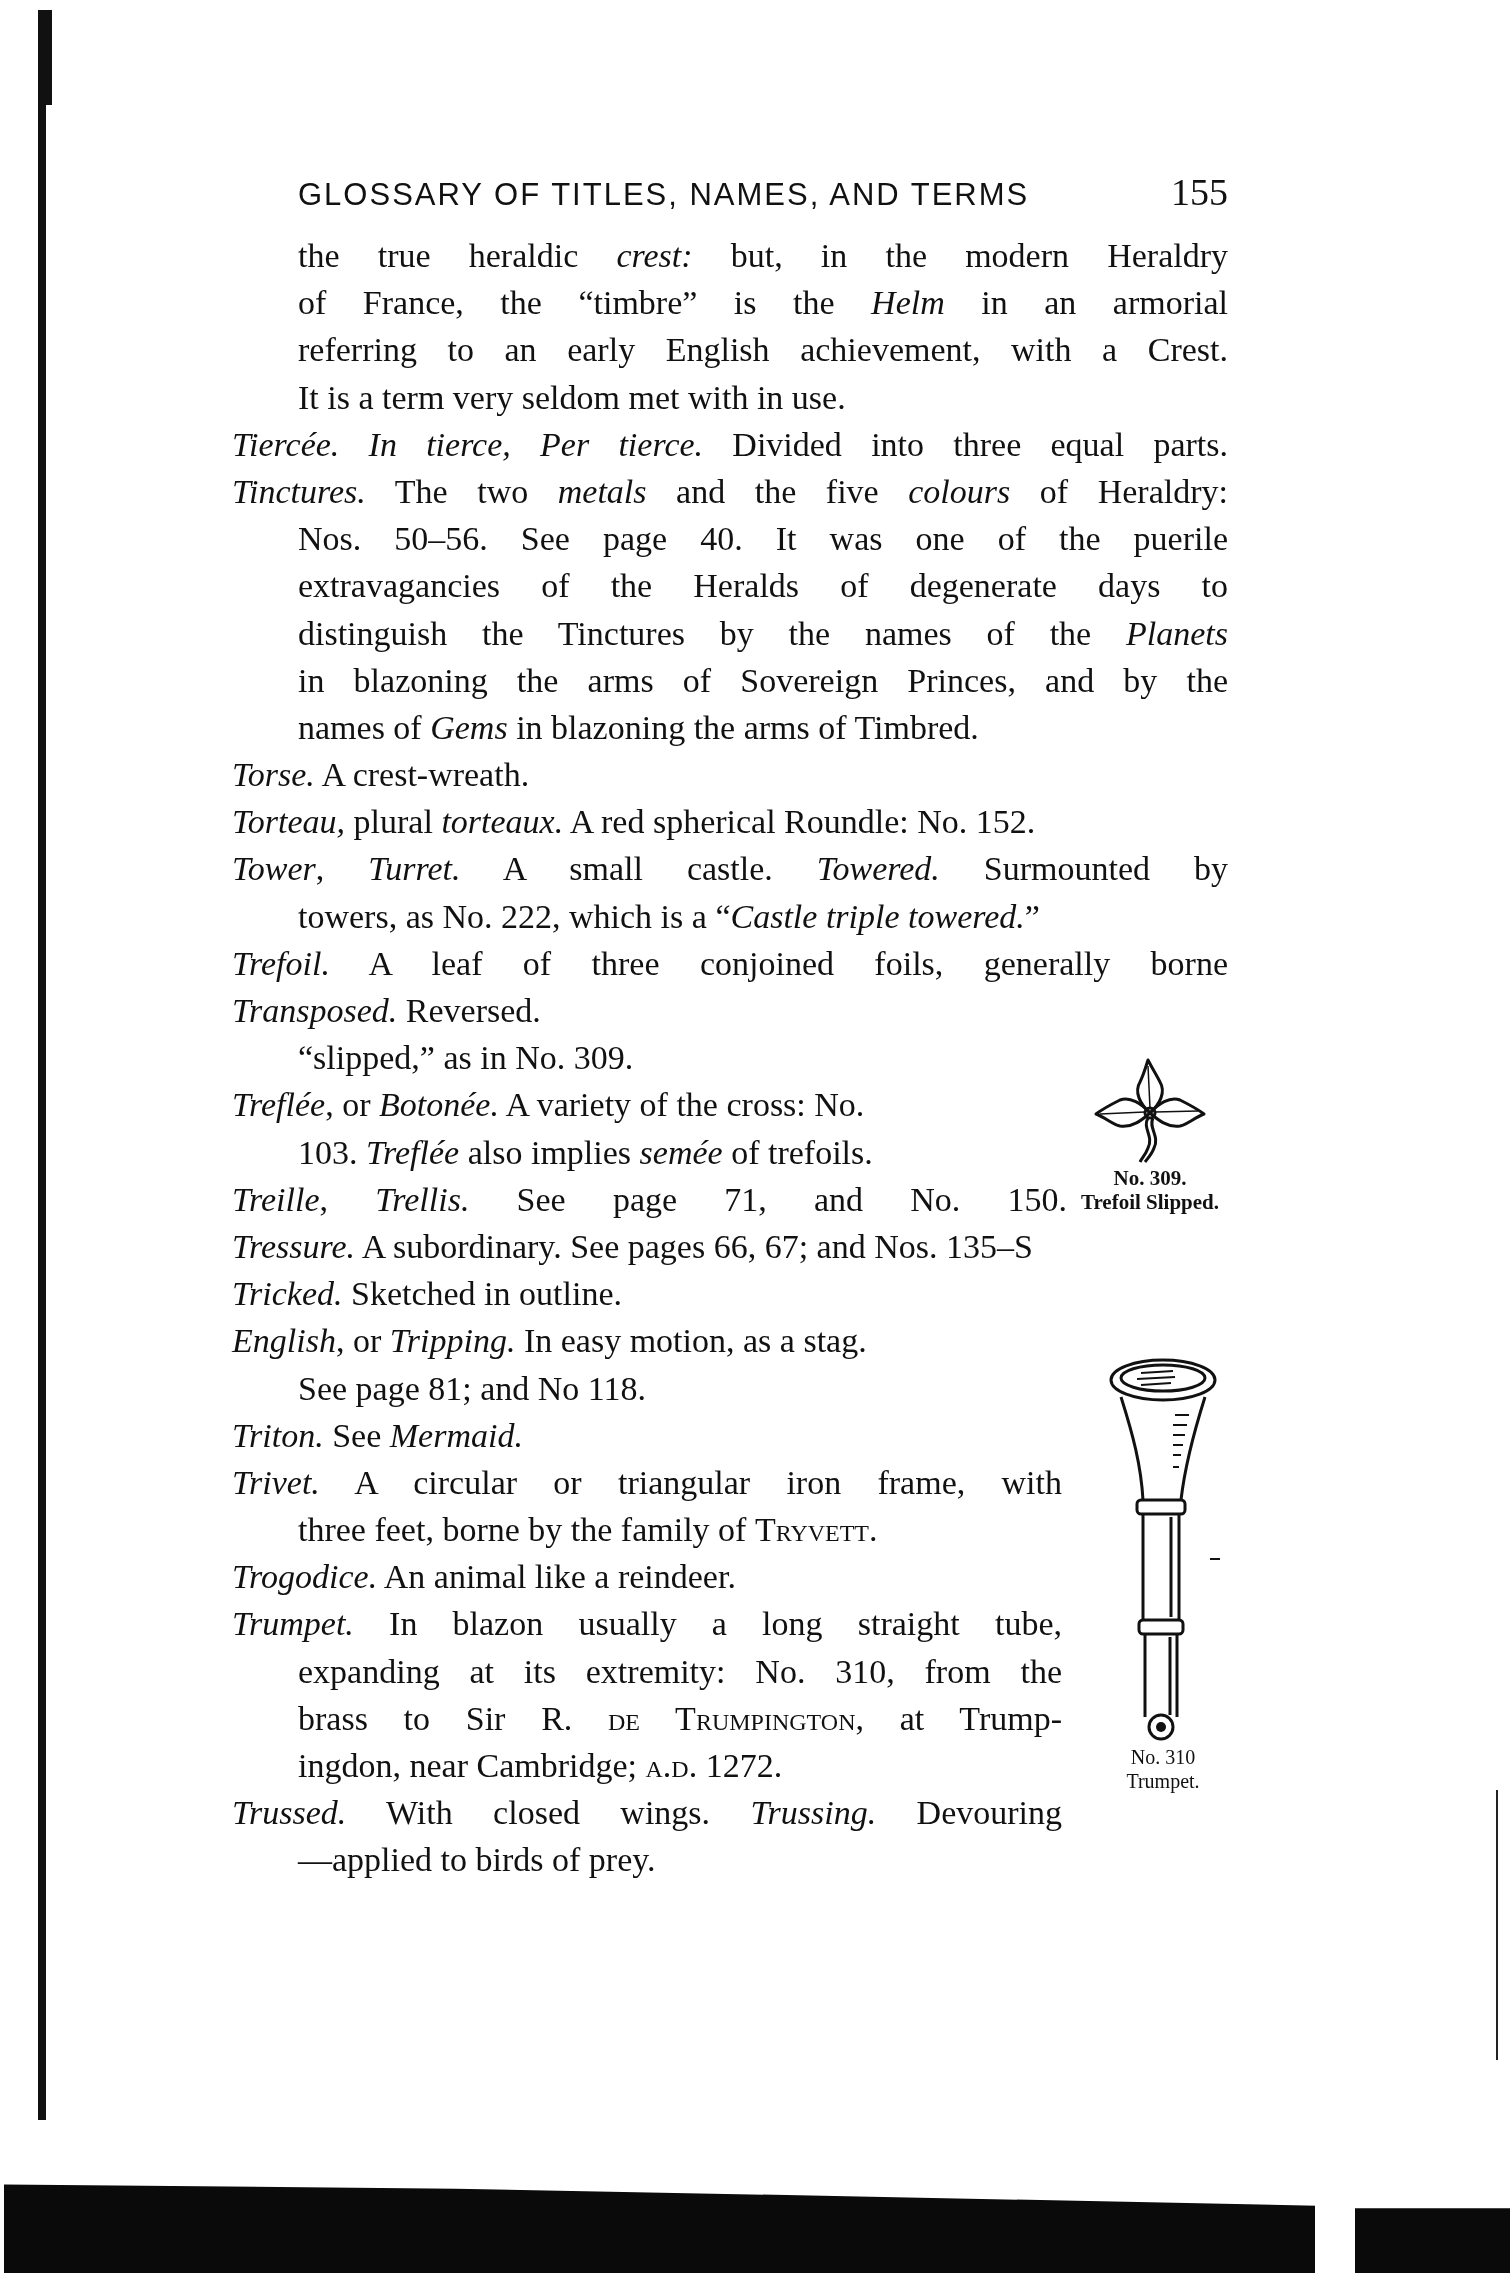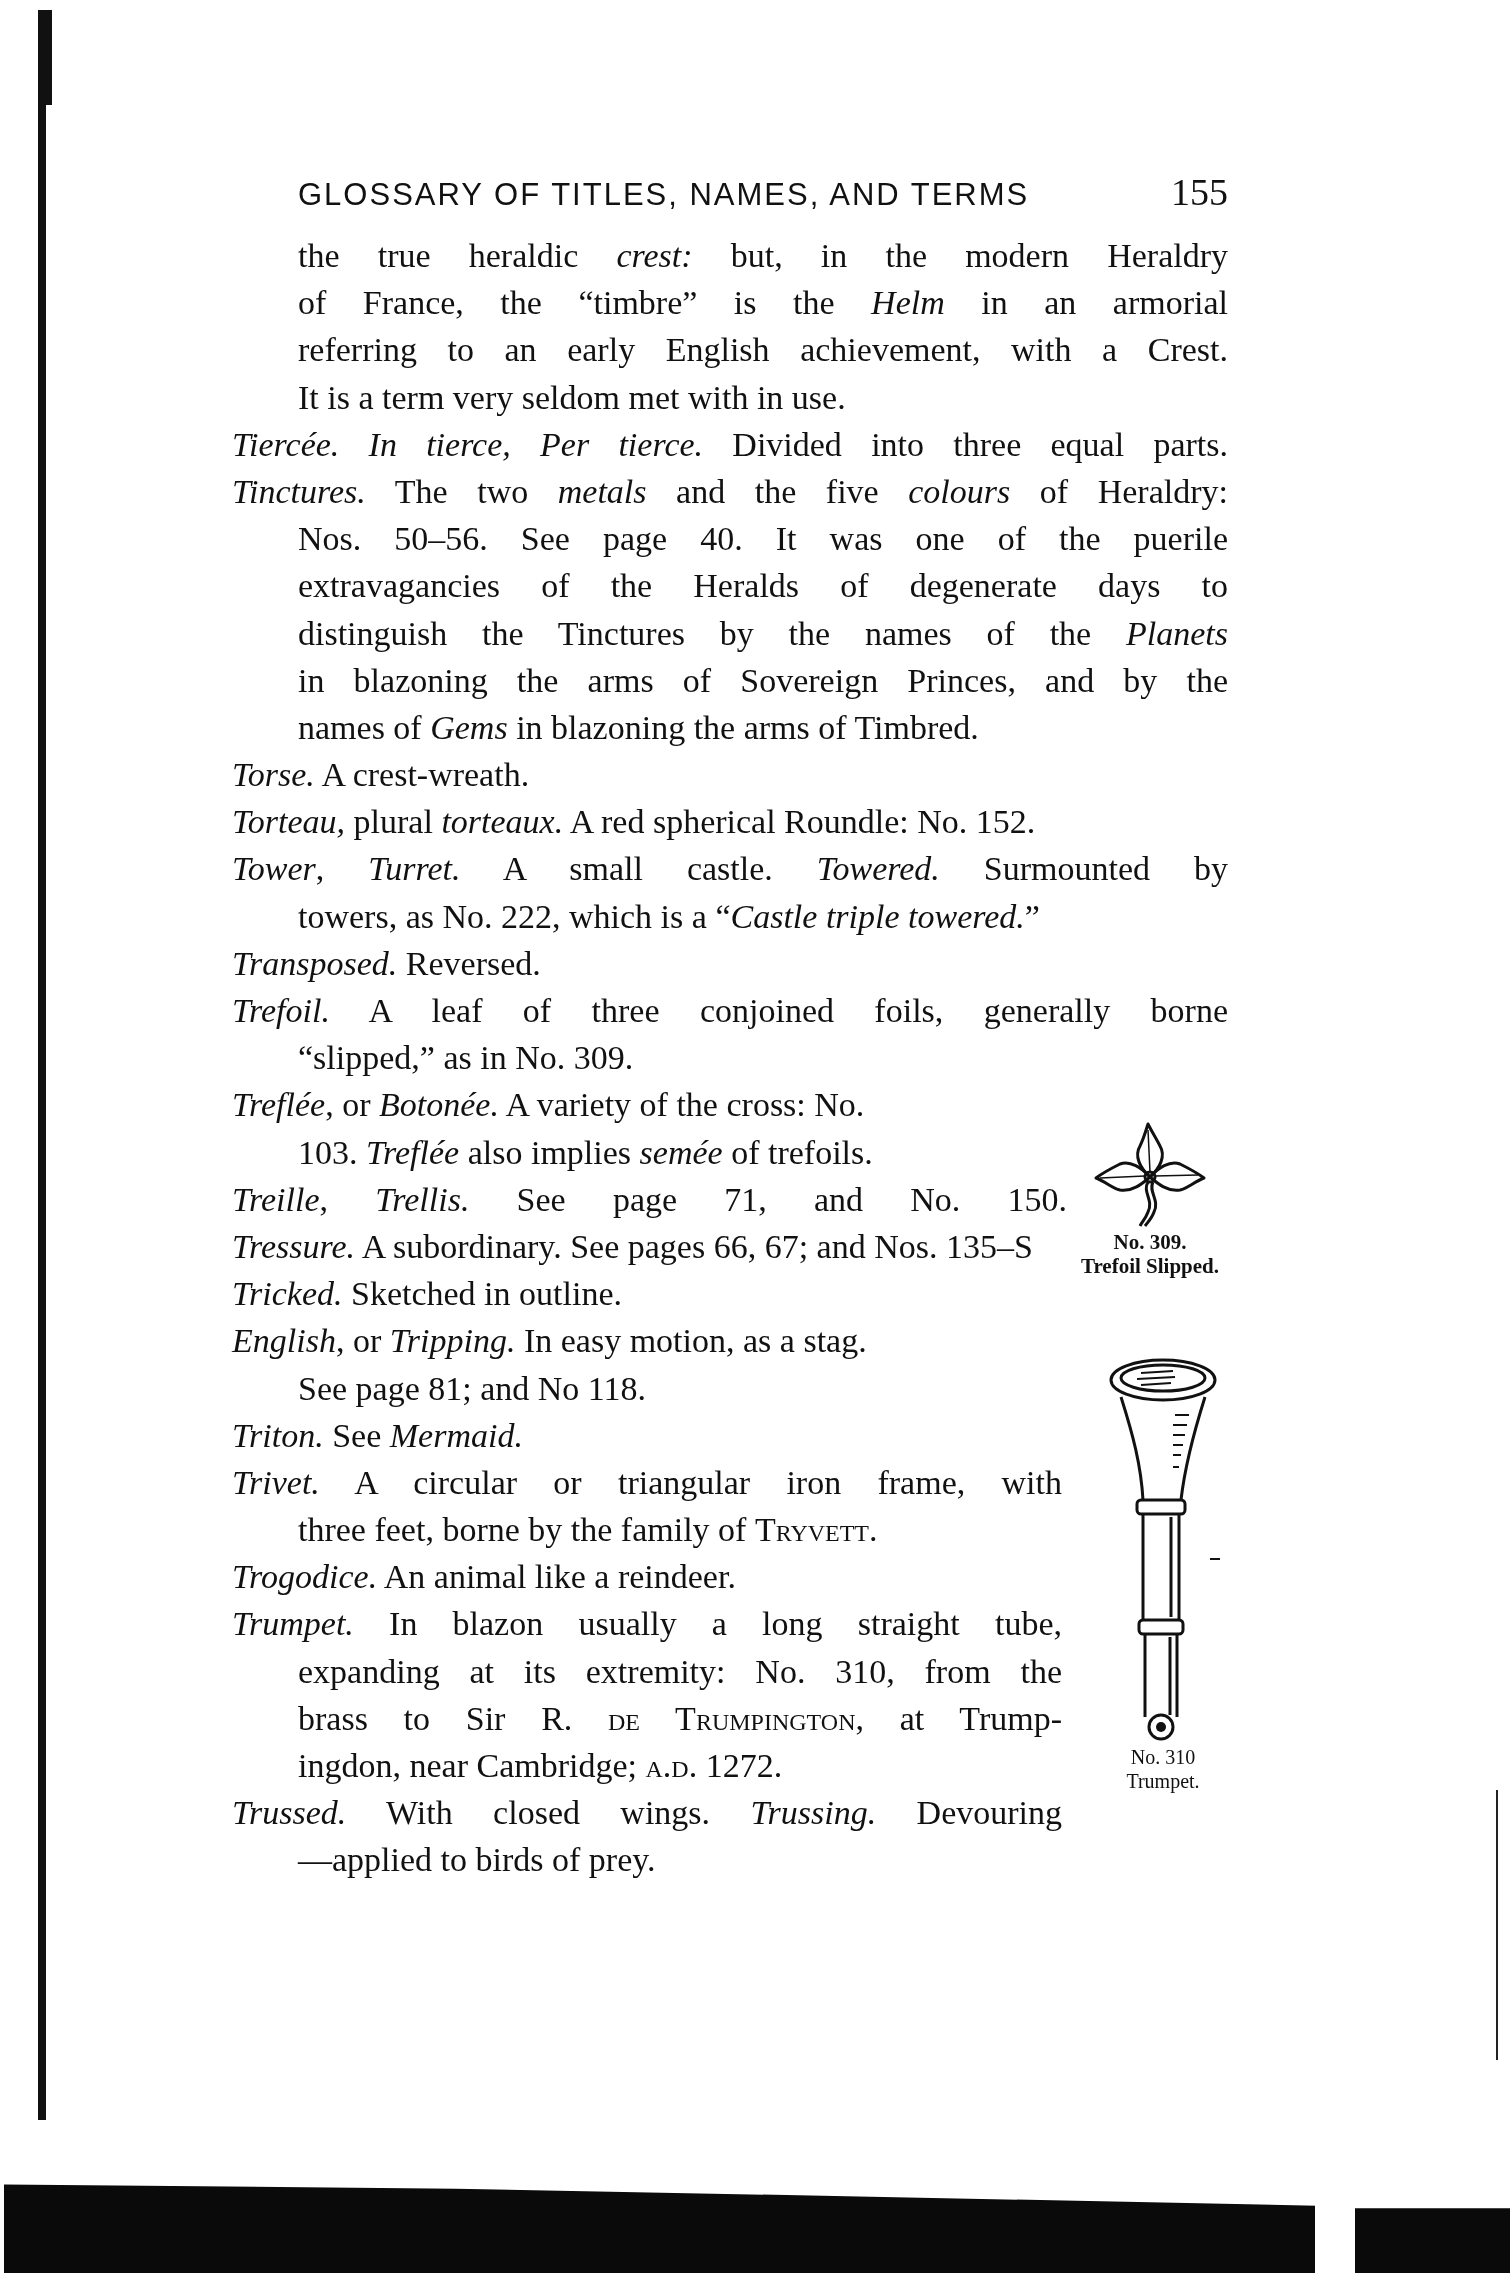--- a/index.html
+++ b/index.html
@@ -13,21 +13,21 @@
   .header { position:absolute; left:298px; top:170px; width:930px; display:flex; justify-content:space-between; align-items:baseline; }
   .header-title { font-family:"Liberation Sans","DejaVu Sans",sans-serif; font-size:31px; letter-spacing:2px; color:#111; }
   .header-page { font-family:"Liberation Serif",serif; font-size:38px; }
   .body { position:absolute; left:232px; top:232px; width:996px; font-family:"Liberation Serif","DejaVu Serif",serif; font-size:34px; line-height:47.2px; }
   .line { white-space:nowrap; height:47.2px; }
   .ind { padding-left:66px; }
   .just { text-align:justify; text-align-last:justify; white-space:normal; }
   .narrow { width:835px; }
   .narrow2 { width:830px; }
   .fig { position:absolute; text-align:center; font-family:"Liberation Serif",serif; }
-  .fig-trefoil { left:1035px; top:1120px; width:230px; }
+  .fig-trefoil { left:1035px; top:1056px; width:230px; }
   .fig-trumpet { left:1078px; top:1355px; width:170px; }
   .cap1 { font-size:21px; font-weight:bold; line-height:24px; }
   .cap2 { font-size:20px; line-height:24px; }
   .stray { position:absolute; left:1210px; top:1558px; width:10px; height:2px; background:#111; }
 </style>
 </head>
 <body>
 
 <div class="page">
   <div class="binding-left"></div>
@@ -54,22 +54,22 @@
     <div class="line ind just">Nos. 50–56. See page 40. It was one of the puerile</div>
     <div class="line ind just">extravagancies of the Heralds of degenerate days to</div>
     <div class="line ind just"><span>distinguish the Tinctures by the names of the </span><i>Planets</i></div>
     <div class="line ind just">in blazoning the arms of Sovereign Princes, and by the</div>
     <div class="line ind"><span>names of </span><i>Gems</i><span> in blazoning the arms of Timbred.</span></div>
 
     <div class="line"><i>Torse.</i><span> A crest-wreath.</span></div>
     <div class="line"><i>Torteau,</i><span> plural </span><i>torteaux.</i><span> A red spherical Roundle: No. 152.</span></div>
     <div class="line just"><i>Tower</i><span>, </span><i>Turret.</i><span> A small castle. </span><i>Towered.</i><span> Surmounted by</span></div>
     <div class="line ind"><span>towers, as No. 222, which is a “</span><i>Castle triple towered.</i><span>”</span></div>
+    <div class="line just"><i>Trefoil.</i><span> A leaf of three conjoined foils, generally borne</span></div>
     <div class="line"><i>Transposed.</i><span> Reversed.</span></div>
-    <div class="line just"><i>Trefoil.</i><span> A leaf of three conjoined foils, generally borne</span></div>
     <div class="line ind">“slipped,” as in No. 309.</div>
 
     <div class="line narrow"><i>Treflée</i><span>, or </span><i>Botonée.</i><span> A variety of the cross: No.</span></div>
     <div class="line ind"><span>103. </span><i>Treflée</i><span> also implies </span><i>semée</i><span> of trefoils.</span></div>
     <div class="line narrow just"><i>Treille</i><span>, </span><i>Trellis.</i><span> See page 71, and No. 150.</span></div>
     <div class="line"><i>Tressure.</i><span> A subordinary. See pages 66, 67; and Nos. 135–S</span></div>
     <div class="line"><i>Tricked.</i><span> Sketched in outline.</span></div>
     <div class="line"><i>English</i><span>, or </span><i>Tripping.</i><span> In easy motion, as a stag.</span></div>
     <div class="line ind">See page 81; and No 118.</div>
     <div class="line"><i>Triton.</i><span> See </span><i>Mermaid.</i></div>

